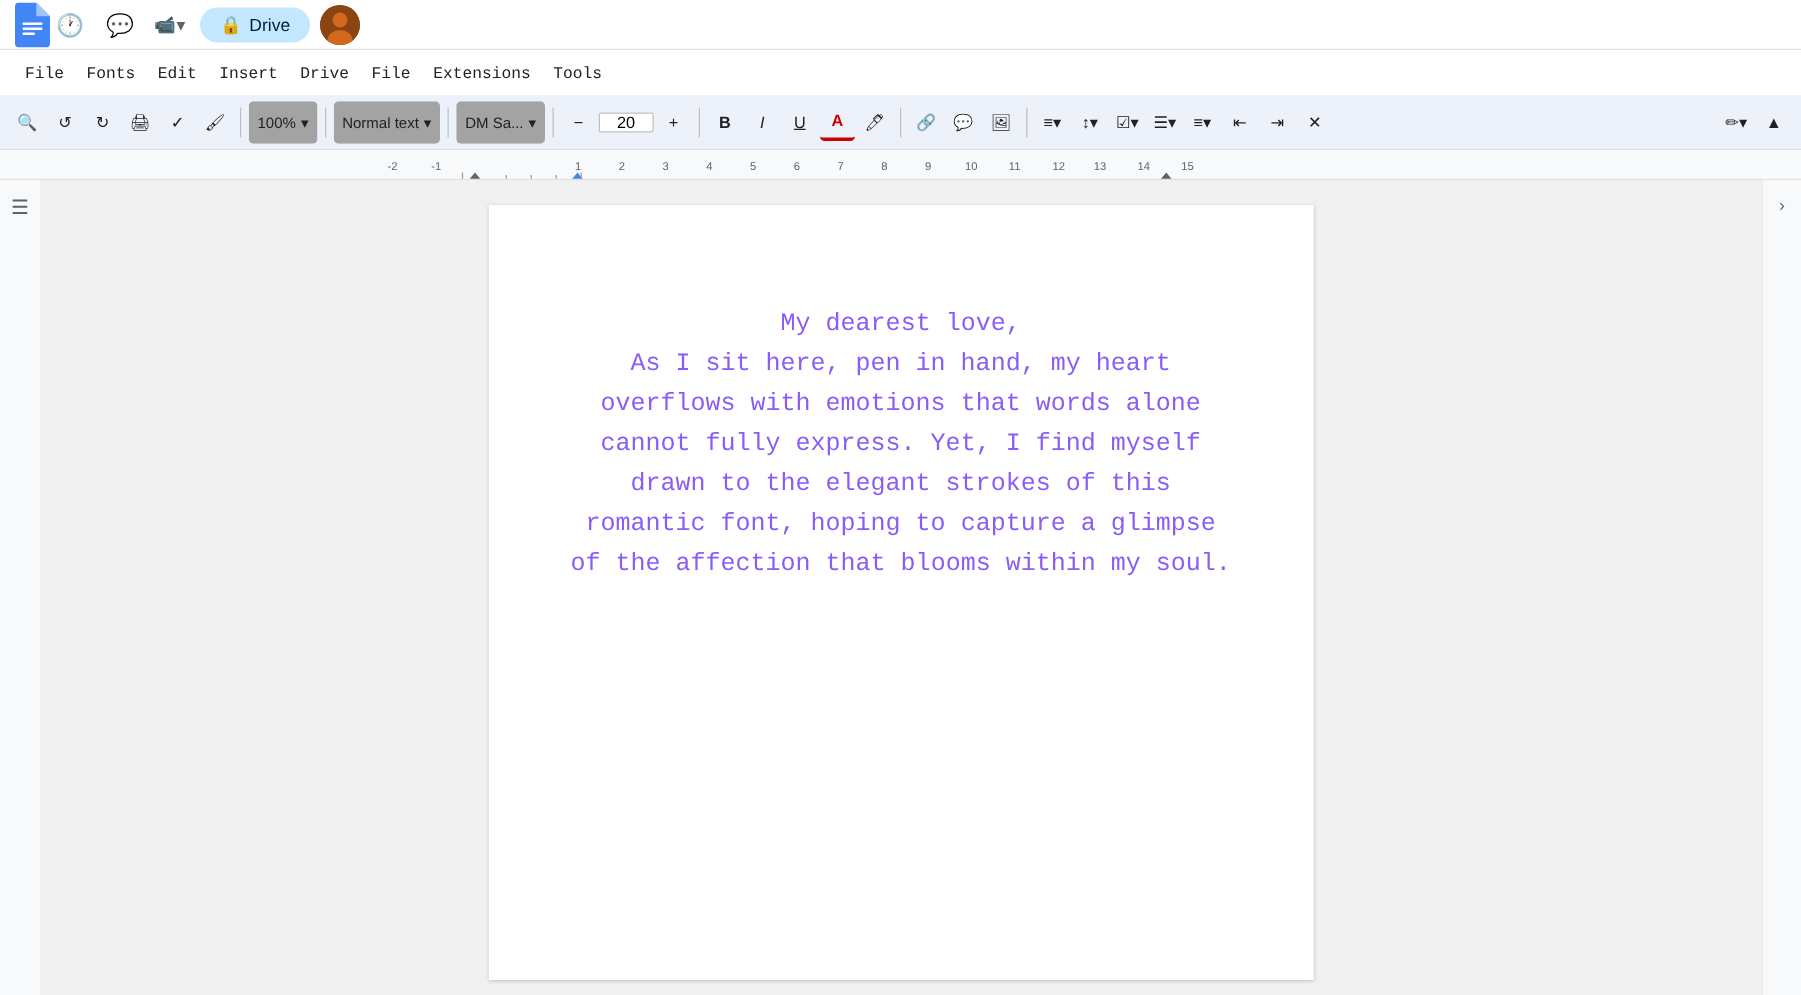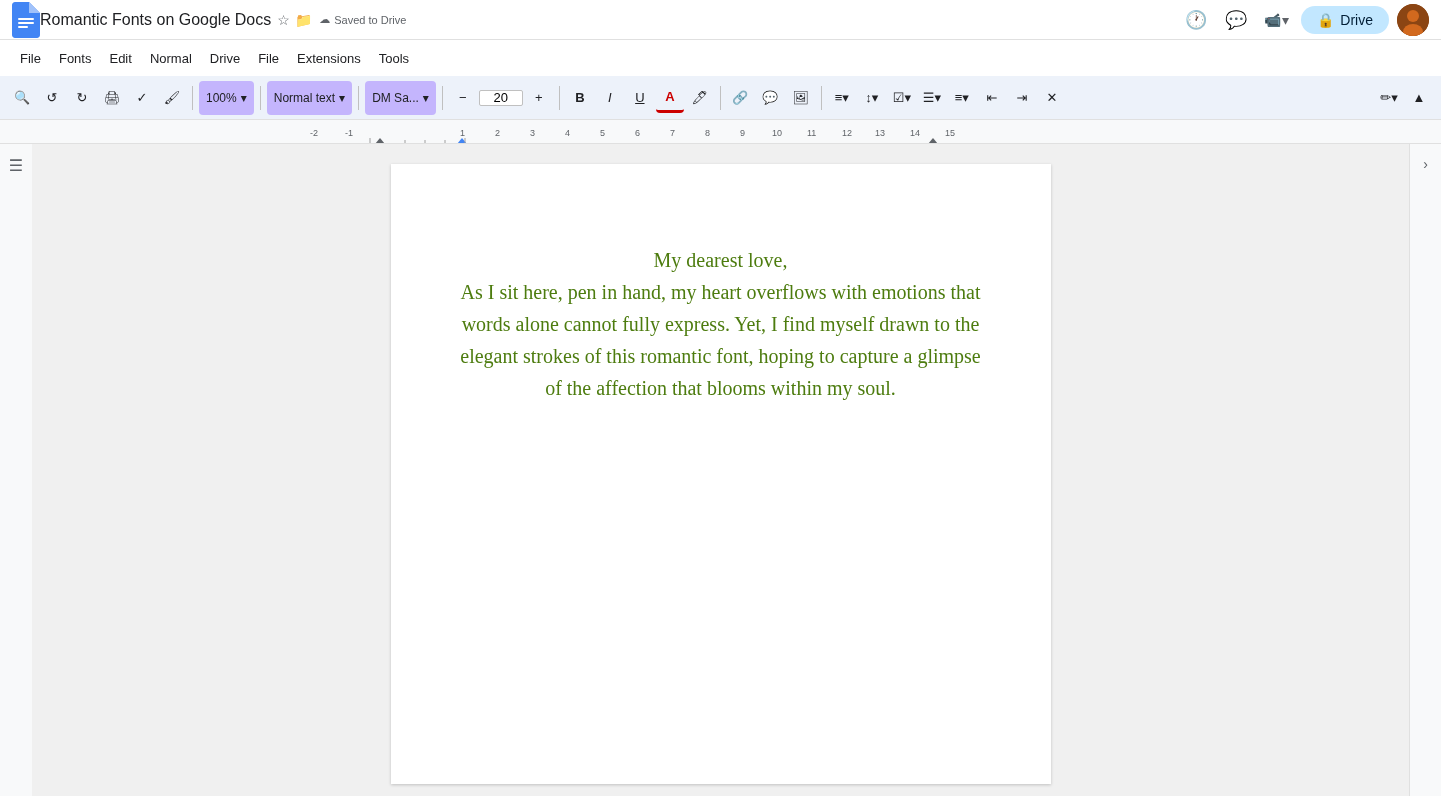--- a/index.html
+++ b/index.html
@@ -89,20 +89,21 @@
       height: 36px;
       padding: 0 12px;
       gap: 2px;
     }
     .menu-item {
       padding: 4px 8px;
       font-size: 13px;
       color: #202124;
       cursor: pointer;
       border-radius: 4px;
+      font-family: Liberation Mono, monospace;
     }
 
     
     .toolbar {
       display: flex;
       align-items: center;
       background: #edf2fa;
       height: 44px;
       padding: 0 8px;
       gap: 2px;
@@ -126,21 +127,21 @@
     }
     .toolbar-divider {
       width: 1px;
       height: 24px;
       background: #c0c0c0;
       margin: 0 4px;
     }
     .toolbar-select {
       height: 28px;
       border: 1px solid transparent;
-      background: #c4b5fd;
+      background: #a3a3a3;
       border-radius: 4px;
       font-size: 12px;
       color: #202124;
       cursor: pointer;
       padding: 16px 6px;
       display: flex;
       align-items: center;
       gap: 4px;
       white-space: nowrap;
     }
@@ -200,23 +201,23 @@
     }
     .page {
       width: 660px;
       min-height: 620px;
       background: #fff;
       box-shadow: 0 1px 3px rgba(0,0,0,0.2);
       padding: 80px 60px;
       position: relative;
     }
     .doc-text {
-      font-family: Liberation Serif, serif;
+      font-family: Liberation Mono, monospace;
       font-size: 20px;
-      color: #4d7c0f;
+      color: #8b5cf6;
       text-align: center;
       line-height: 1.6;
     }
 
     
     .right-panel {
       width: 32px;
       background: #f8f9fa;
       border-left: 1px solid #e0e0e0;
       display: flex;
@@ -243,31 +244,20 @@
 <div class="title-bar">
 
   <svg class="gdoc-icon" viewBox="0 0 28 36" fill="none" xmlns="http://www.w3.org/2000/svg">
     <path d="M17 0H3C1.35 0 0 1.35 0 3v30c0 1.65 1.35 3 3 3h22c1.65 0 3-1.35 3-3V11L17 0z" fill="#4285f4"></path>
     <path d="M17 0v11h11L17 0z" fill="#a1c2fa"></path>
     <rect x="6" y="16" width="16" height="2" rx="1" fill="white"></rect>
     <rect x="6" y="20" width="16" height="2" rx="1" fill="white"></rect>
     <rect x="6" y="24" width="10" height="2" rx="1" fill="white"></rect>
   </svg>
 
-  <div class="title-info">
-    <div class="doc-title-row">
-      <span class="doc-title">Romantic Fonts on Google Docs</span>
-      <span class="title-icon">☆</span>
-      <span class="title-icon">📁</span>
-      <span class="cloud-status">
-        <span>☁</span>
-        <span>Saved to Drive</span>
-      </span>
-    </div>
-  </div>
 
   <div class="title-right">
     <button class="icon-btn" title="Version history">
       <span>🕐</span>
     </button>
     <button class="icon-btn" title="Chat">
       <span>💬</span>
     </button>
     <button class="icon-btn" title="Video call">
       <span style="font-size:14px;">📹▾</span>
@@ -283,21 +273,21 @@
         <ellipse cx="16" cy="28" rx="10" ry="8" fill="#d2691e"></ellipse>
       </svg>
     </div>
   </div>
 </div>
 
 <div class="menu-bar">
   <div class="menu-item">File</div>
   <div class="menu-item">Fonts</div>
   <div class="menu-item">Edit</div>
-  <div class="menu-item">Normal</div>
+  <div class="menu-item">Insert</div>
   <div class="menu-item">Drive</div>
   <div class="menu-item">File</div>
   <div class="menu-item">Extensions</div>
   <div class="menu-item">Tools</div>
 </div>
 
 <div class="toolbar">
   <button class="toolbar-btn">🔍</button>
   <button class="toolbar-btn">↺</button>
   <button class="toolbar-btn">↻</button>

